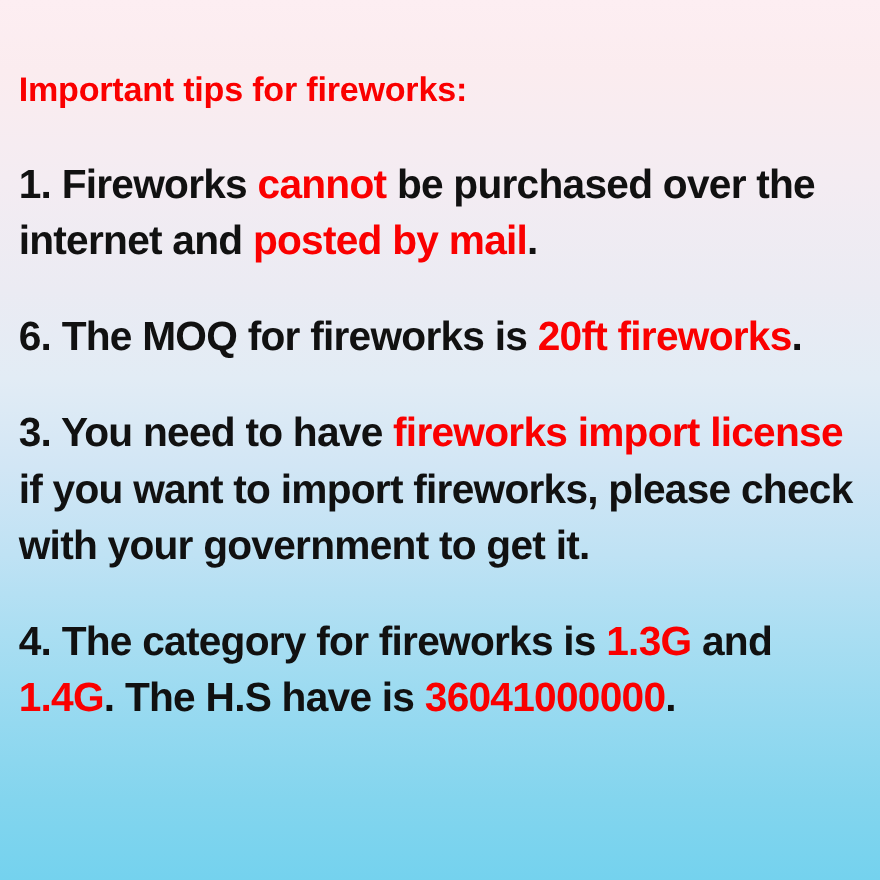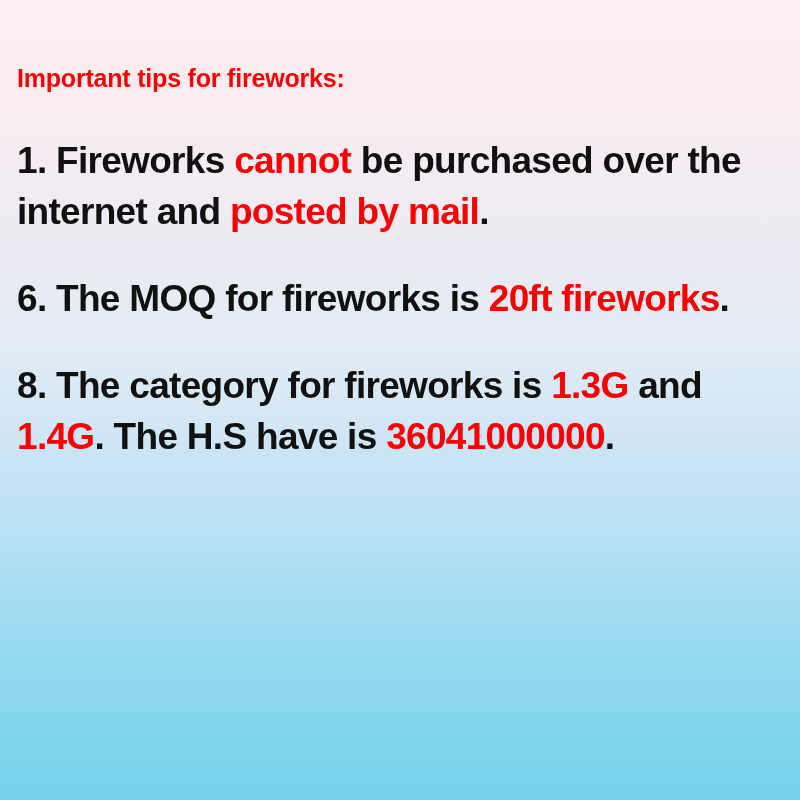--- a/index.html
+++ b/index.html
@@ -35,21 +35,21 @@
 
   #content {
     position: absolute;
     left: 17px;
     top: 64px;
     width: 766px;
   }
 
   .title {
     color: #fa0000;
-    font-size: 25px;
+    font-size: 31px;
     font-weight: bold;
     line-height: 1.18;
     letter-spacing: -0.2px;
     margin: 0 0 41px 0;
     white-space: nowrap;
   }
 
   .tip {
     color: #111111;
     font-size: 37px;
@@ -81,19 +81,22 @@
     <p class="title">Important tips for fireworks:</p>
 
     <p class="tip">
       <span class="seg">1. Fireworks </span><span class="seg hl">cannot</span><span class="seg"> be purchased over the internet and </span><span class="seg hl">posted by mail</span><span class="seg">.</span>
     </p>
 
     <p class="tip">
       <span class="seg">6. The MOQ for fireworks is </span><span class="seg hl">20ft fireworks</span><span class="seg">.</span>
     </p>
 
+    <p class="tip">
+      <span class="seg">3. You need to have </span><span class="seg hl">fireworks import license</span><span class="seg"> if you want to import fireworks, please check with your government to get it.</span>
+    </p>
 
     <p class="tip">
-      <span class="seg">8. The category for fireworks is </span><span class="seg hl">1.3G</span><span class="seg"> and </span><span class="seg hl">1.4G</span><span class="seg">. The H.S have is </span><span class="seg hl">36041000000</span><span class="seg">.</span>
+      <span class="seg">4. The category for fireworks is </span><span class="seg hl">1.3G</span><span class="seg"> and </span><span class="seg hl">1.4G</span><span class="seg">. The H.S have is </span><span class="seg hl">36041000000</span><span class="seg">.</span>
     </p>
 
   </div>
 </div>
 
 </body></html>

